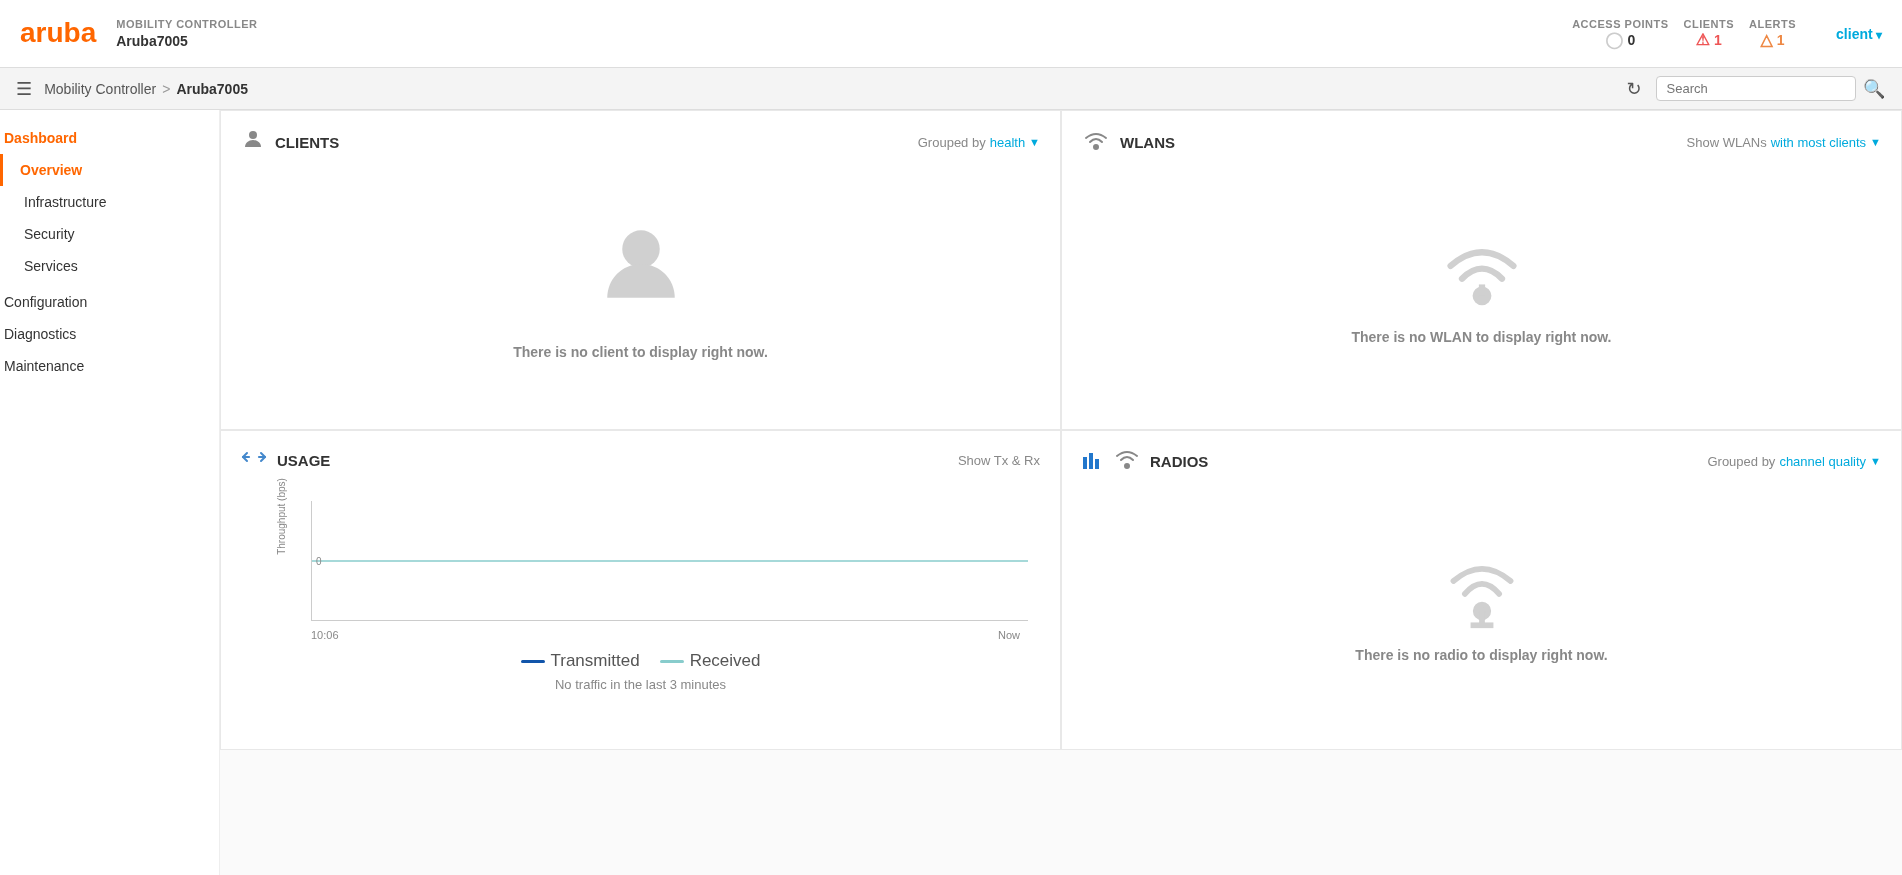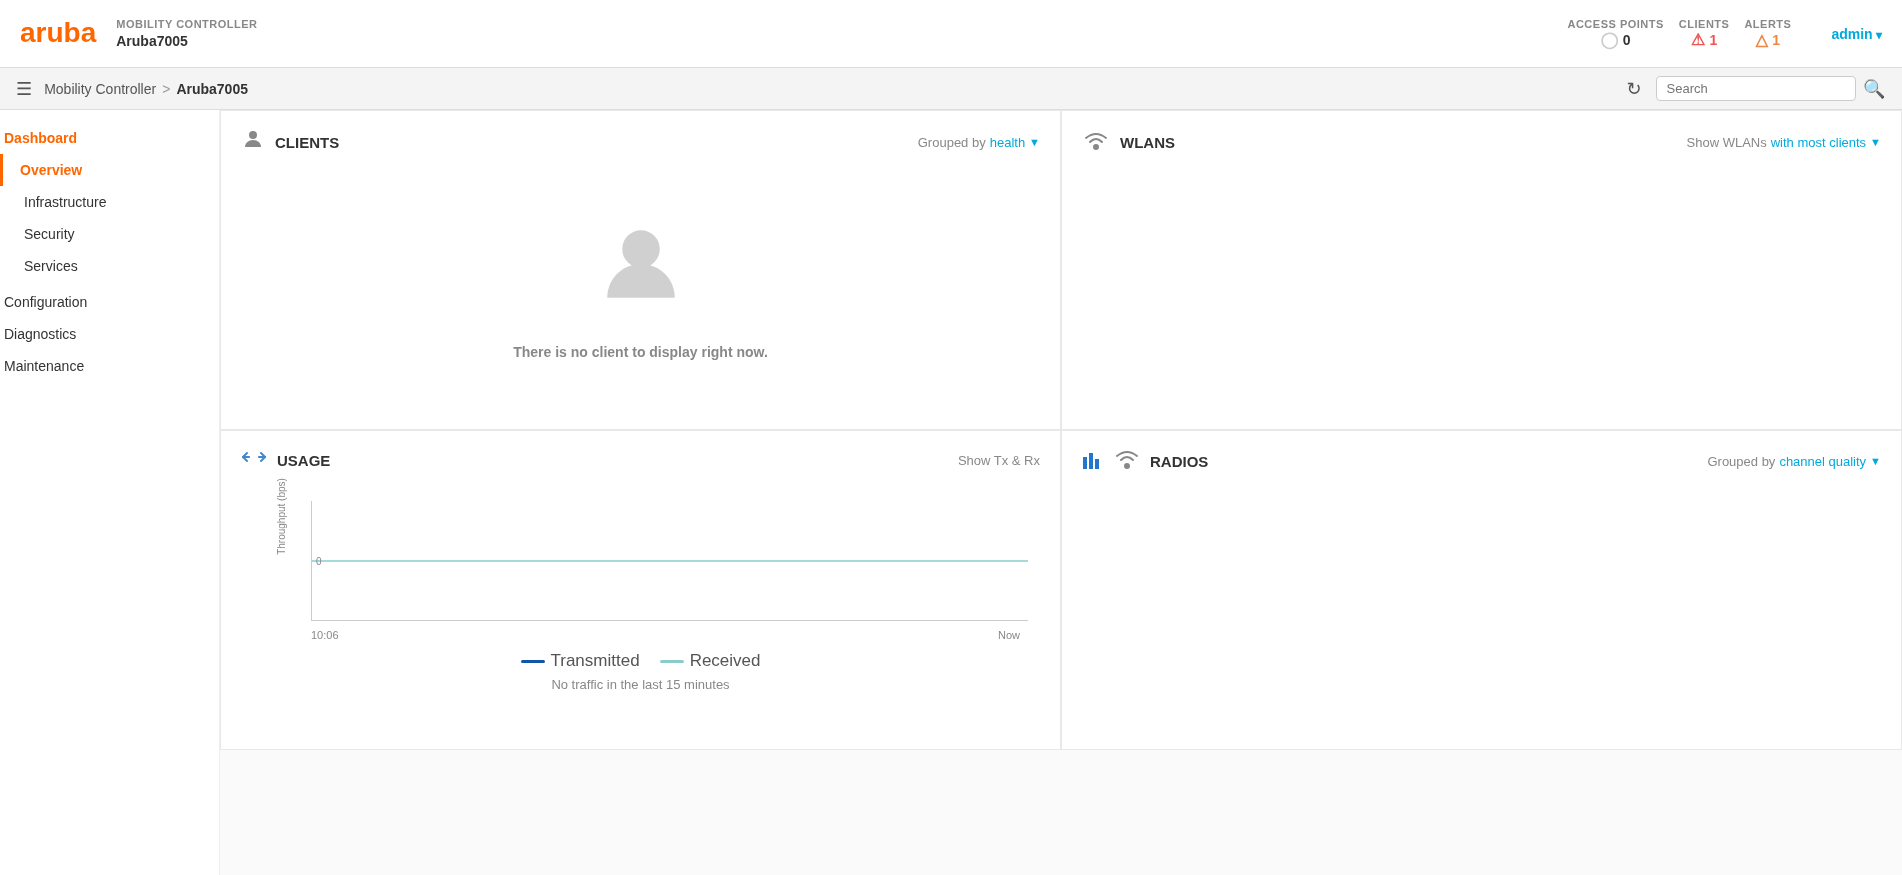--- a/index.html
+++ b/index.html
@@ -341,21 +341,21 @@
     </div>
     <div class="stat-group">
       <div class="stat-label">ALERTS</div>
       <div class="stat-value">
         <span class="icon-alert">△</span>
         <span class="stat-num orange">1</span>
       </div>
     </div>
   </div>
 
-  <div class="admin-area">admin</div>
+  <div class="admin-area">client</div>
 </div>
 
 <div class="breadcrumb-bar">
   <span class="hamburger">☰</span>
   <div class="breadcrumb">
     <span class="bc-link">Mobility Controller</span>
     <span class="bc-sep">&gt;</span>
     <span class="bc-current">Aruba7005</span>
   </div>
   <div class="search-area">
@@ -421,20 +421,31 @@
               <line x1="14" y1="22" x2="14" y2="22"></line>
             </svg>
           </span>
           <span class="widget-title">WLANS</span>
           <div class="widget-subtitle">
             <span>Show WLANs</span>
             <span class="link">with most clients</span>
             <span class="chevron">▼</span>
           </div>
         </div>
+        <div class="empty-widget">
+          <div class="large-wifi">
+            <svg width="90" height="90" viewBox="0 0 28 28" fill="none" stroke="#d0d0d0" stroke-width="2.2">
+              <circle cx="14" cy="22" r="2.2" fill="#d0d0d0"></circle>
+              <path d="M7 16 Q14 9 21 16" stroke-linecap="round"></path>
+              <path d="M3 11.5 Q14 2 25 11.5" stroke-linecap="round"></path>
+              <line x1="14" y1="22" x2="14" y2="18"></line>
+            </svg>
+          </div>
+          <div class="empty-text">There is no WLAN to display right now.</div>
+        </div>
       </div>
 
       <div class="widget usage-widget">
         <div class="widget-header">
           <span class="widget-icon">
             <svg width="26" height="20" viewBox="0 0 26 20" fill="none" stroke="#4488cc" stroke-width="2.2">
               <path d="M2 10 L8 10" stroke-linecap="round"></path>
               <path d="M18 10 L24 10" stroke-linecap="round"></path>
               <polyline points="6,6 2,10 6,14" fill="none" stroke="#4488cc" stroke-width="2" stroke-linecap="round" stroke-linejoin="round"></polyline>
               <polyline points="20,6 24,10 20,14" fill="none" stroke="#4488cc" stroke-width="2" stroke-linecap="round" stroke-linejoin="round"></polyline>
@@ -462,21 +473,21 @@
           <div class="chart-legend">
             <div class="legend-item">
               <div class="legend-line" style="background:#1155aa;"></div>
               <span>Transmitted</span>
             </div>
             <div class="legend-item">
               <div class="legend-line" style="background:#88cccc;"></div>
               <span>Received</span>
             </div>
           </div>
-          <div class="chart-no-traffic">No traffic in the last 15 minutes</div>
+          <div class="chart-no-traffic">No traffic in the last 3 minutes</div>
         </div>
       </div>
 
       <div class="widget radios-widget">
         <div class="widget-header">
           <span class="bar-chart-icon">
             <svg width="22" height="20" viewBox="0 0 22 20" fill="#2277cc">
               <rect x="1" y="8" width="4" height="12"></rect>
               <rect x="7" y="4" width="4" height="16"></rect>
               <rect x="13" y="10" width="4" height="10"></rect>
@@ -489,17 +500,29 @@
               <path d="M3 9 Q13 1 23 9" stroke-linecap="round"></path>
             </svg>
           </span>
           <span class="widget-title">RADIOS</span>
           <div class="widget-subtitle">
             <span>Grouped by</span>
             <span class="link">channel quality</span>
             <span class="chevron">▼</span>
           </div>
         </div>
+        <div class="empty-widget">
+          <div class="large-radio">
+            <svg width="90" height="90" viewBox="0 0 28 28" fill="none" stroke="#d0d0d0" stroke-width="2">
+              <circle cx="14" cy="21" r="2.2" fill="#d0d0d0"></circle>
+              <path d="M8 15 Q14 8 20 15" stroke-linecap="round"></path>
+              <path d="M4 10.5 Q14 2 24 10.5" stroke-linecap="round"></path>
+              <line x1="14" y1="21" x2="14" y2="26"></line>
+              <line x1="10" y1="26" x2="18" y2="26"></line>
+            </svg>
+          </div>
+          <div class="empty-text">There is no radio to display right now.</div>
+        </div>
       </div>
 
     </div>
   </div>
 </div>
 
 </body></html>

